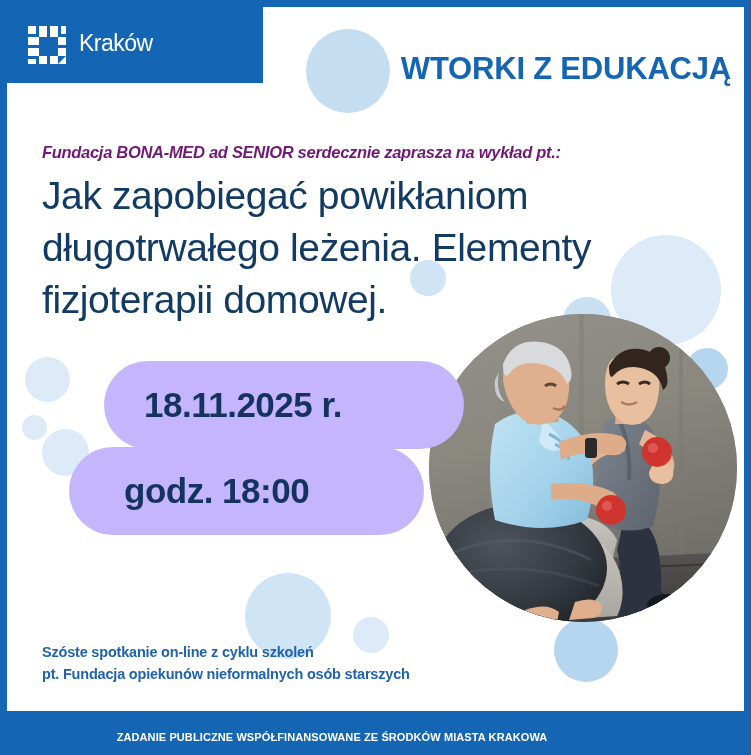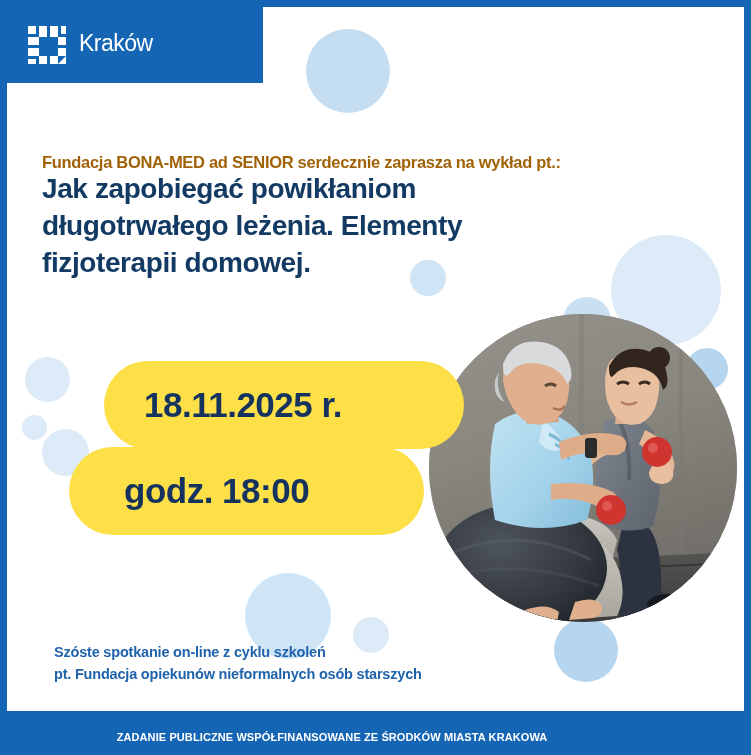--- a/index.html
+++ b/index.html
@@ -61,40 +61,41 @@
     color:#1565b5;
     font-size:31px;
     font-weight:bold;
     letter-spacing:-0.2px;
     z-index:5;
     white-space:nowrap;
   }
 
   
   .intro{
-    position:absolute;left:35px;top:146px;
-    color:#a16207;
+    position:absolute;left:35px;top:136px;
+    color:#701a75;
     font-size:16.5px;font-weight:bold;
     letter-spacing:-0.3px;
     z-index:5;
+    font-style:italic;
   }
   .lecture-title{
     position:absolute;left:35px;top:163px;
     width:560px;
     color:#123a63;
-    font-size:28px;font-weight:bold;
+    font-size:39px;font-weight:normal;
     line-height:1.33;
     letter-spacing:-0.4px;
     z-index:5;
   }
 
   
   .pill{
     position:absolute;
-    background:#fde047;
+    background:#c4b5fd;
     border-radius:44px;
     display:flex;align-items:center;
     color:#15335e;
     font-weight:bold;
     z-index:5;
   }
   .pill-date{
     left:97px;top:354px;
     width:320px;height:88px;
     font-size:35px;
@@ -118,21 +119,20 @@
     letter-spacing:-0.3px;
     z-index:6;
   }
   .note-block{
     position:absolute;left:35px;top:634px;
     color:#1f63ac;
     font-size:14.5px;font-weight:bold;
     line-height:1.52;
     letter-spacing:-0.2px;
     z-index:6;
-    margin-left:12px;
   }
 
   
   .photo{
     position:absolute;
     left:422px;top:307px;
     width:308px;height:308px;
     border-radius:50%;
     overflow:hidden;
     z-index:3;
@@ -185,20 +185,21 @@
         <i style="left:30px;top:22px;width:8px;height:8px;"></i>
         <i style="left:0;top:33px;width:8px;height:5px;"></i>
         <i style="left:11px;top:30px;width:8px;height:8px;"></i>
         <i style="left:22px;top:30px;width:8px;height:8px;"></i>
         <i style="left:30px;top:30px;width:8px;height:8px;clip-path:polygon(0 100%,100% 0,100% 100%);"></i>
       </div>
       <div class="brand-name">Kraków</div>
     </div>
 
     <div class="head-circle"></div>
+    <div class="head-title">WTORKI Z EDUKACJĄ</div>
 
     <div class="intro">Fundacja BONA-MED ad SENIOR serdecznie zaprasza na wykład pt.:</div>
     <div class="lecture-title">Jak zapobiegać powikłaniom długotrwałego leżenia. Elementy fizjoterapii domowej.</div>
 
     <div class="photo">
       <svg viewBox="0 0 308 308" preserveAspectRatio="xMidYMid slice">
         <defs>
           <linearGradient id="wallg" x1="0" y1="0" x2="0.3" y2="1">
             <stop offset="0%" stop-color="#95928c"></stop>
             <stop offset="45%" stop-color="#8a877f"></stop>

